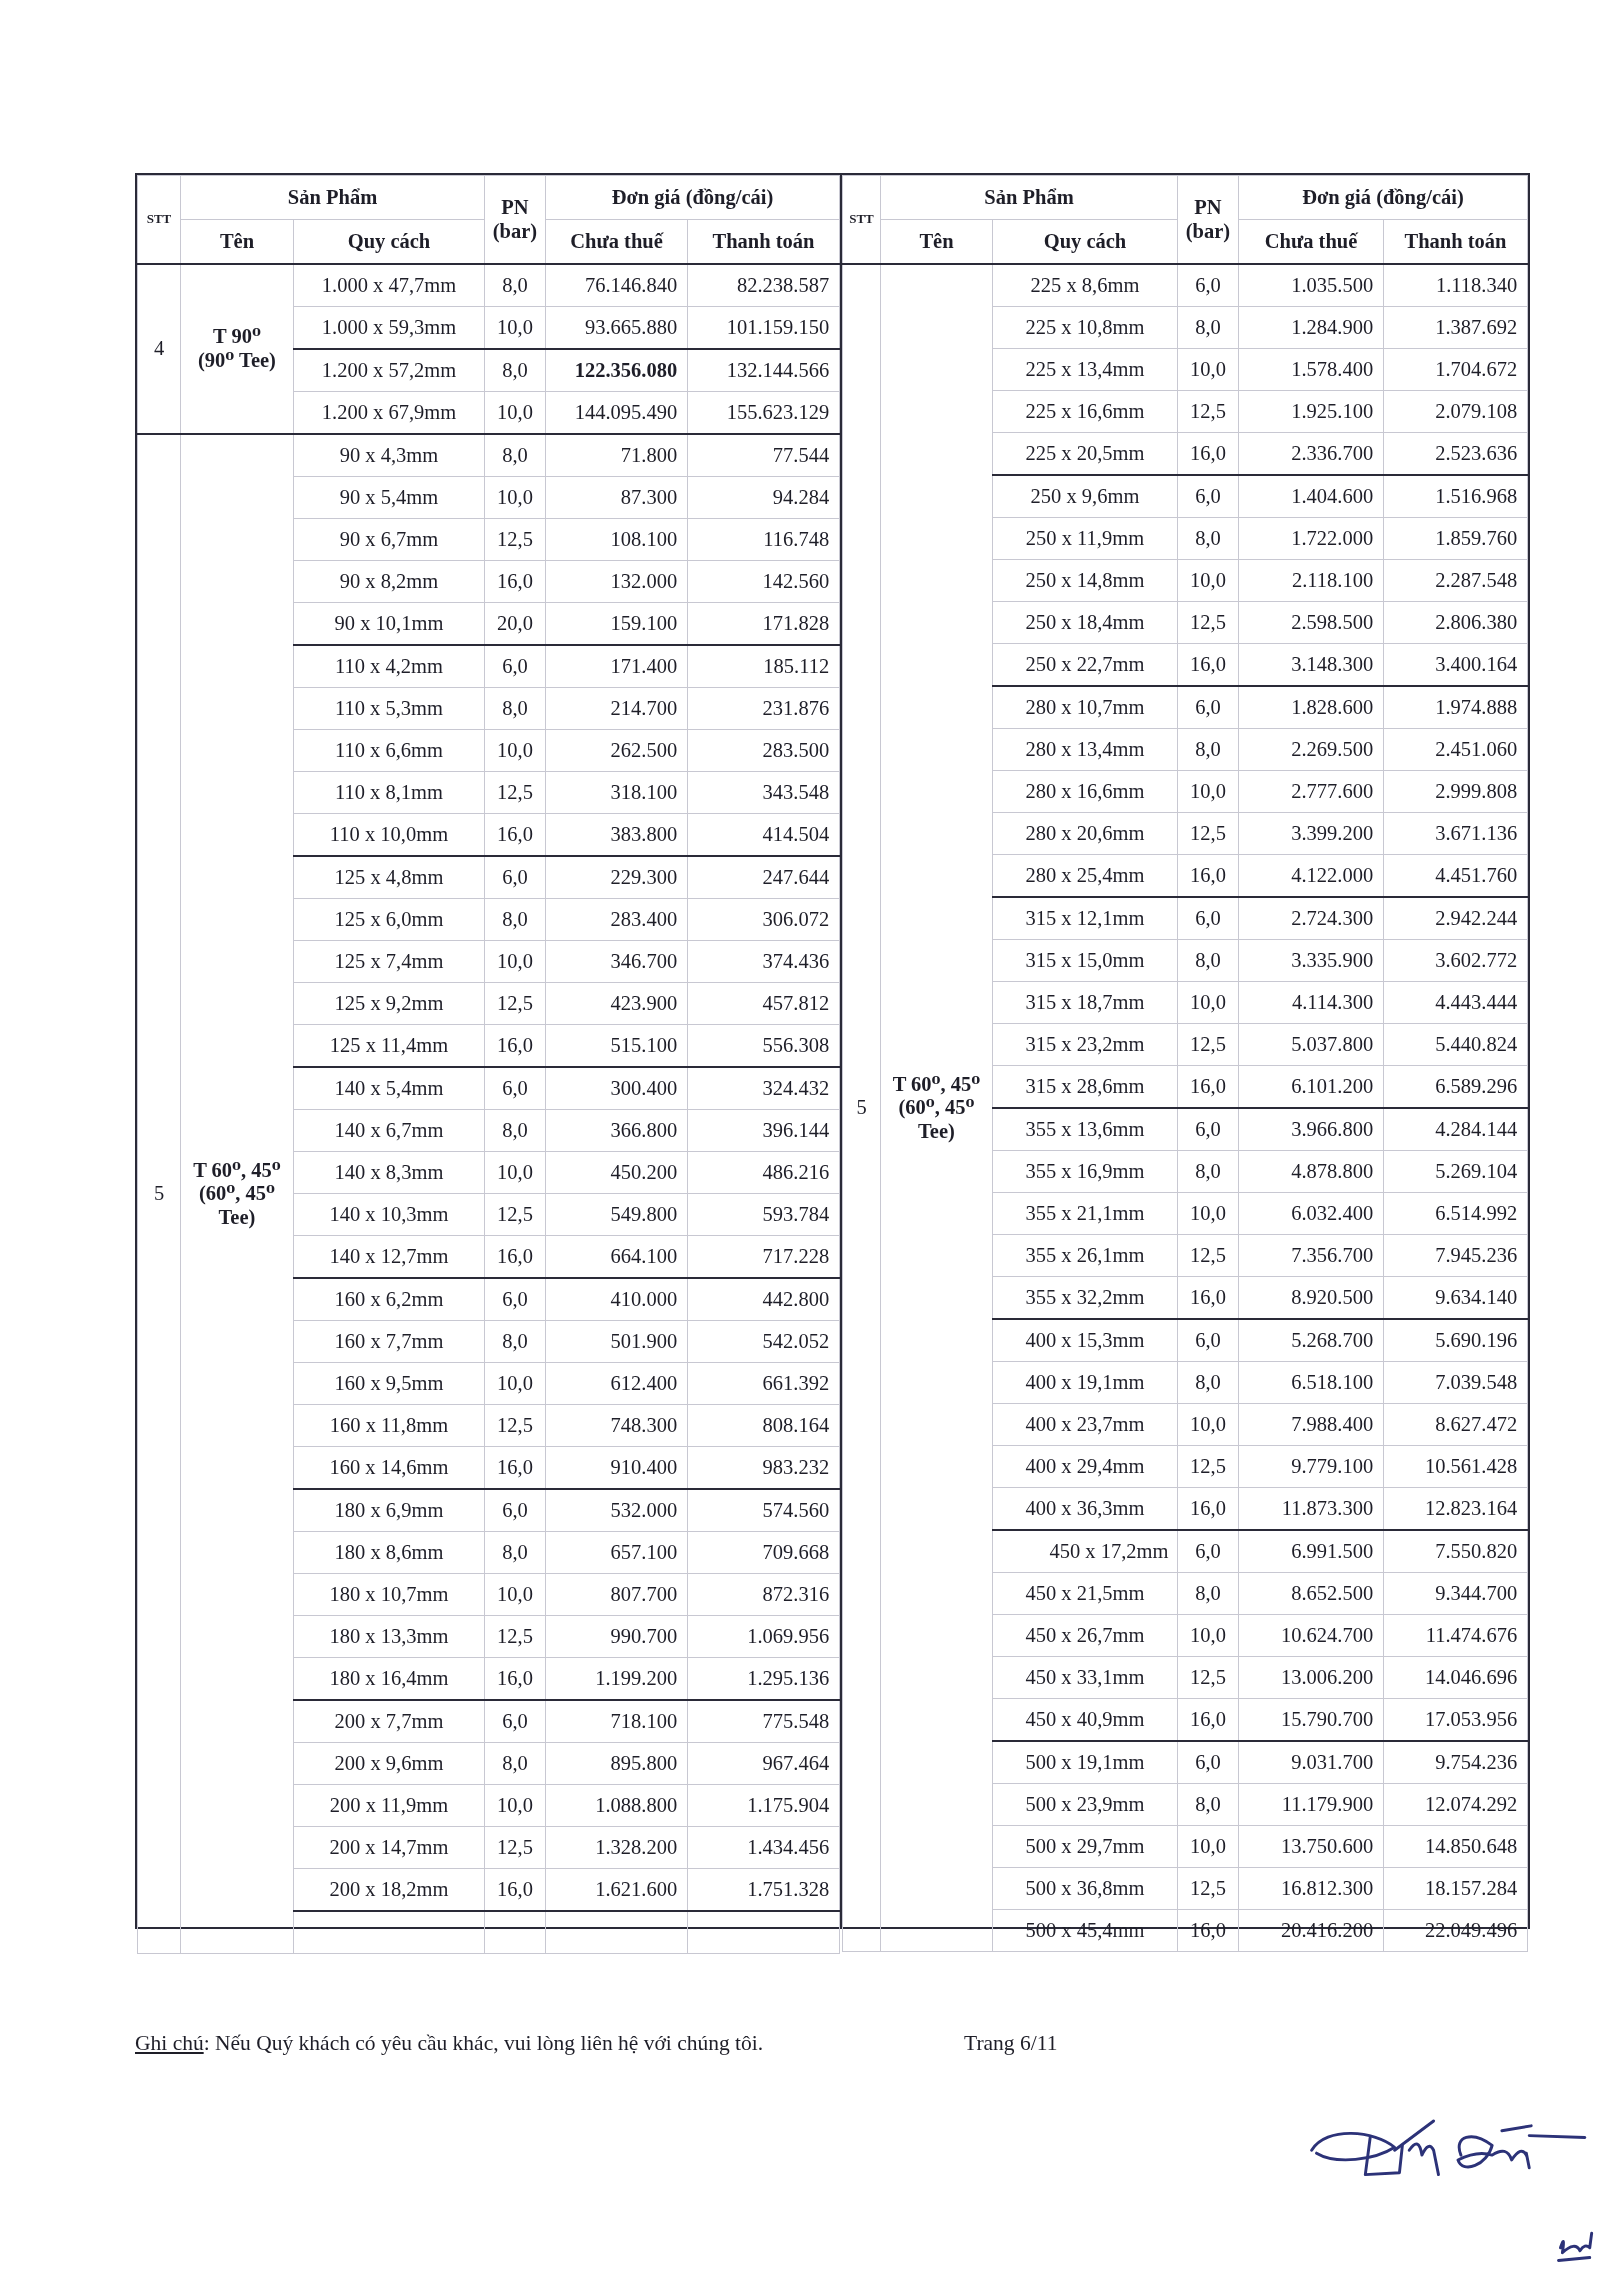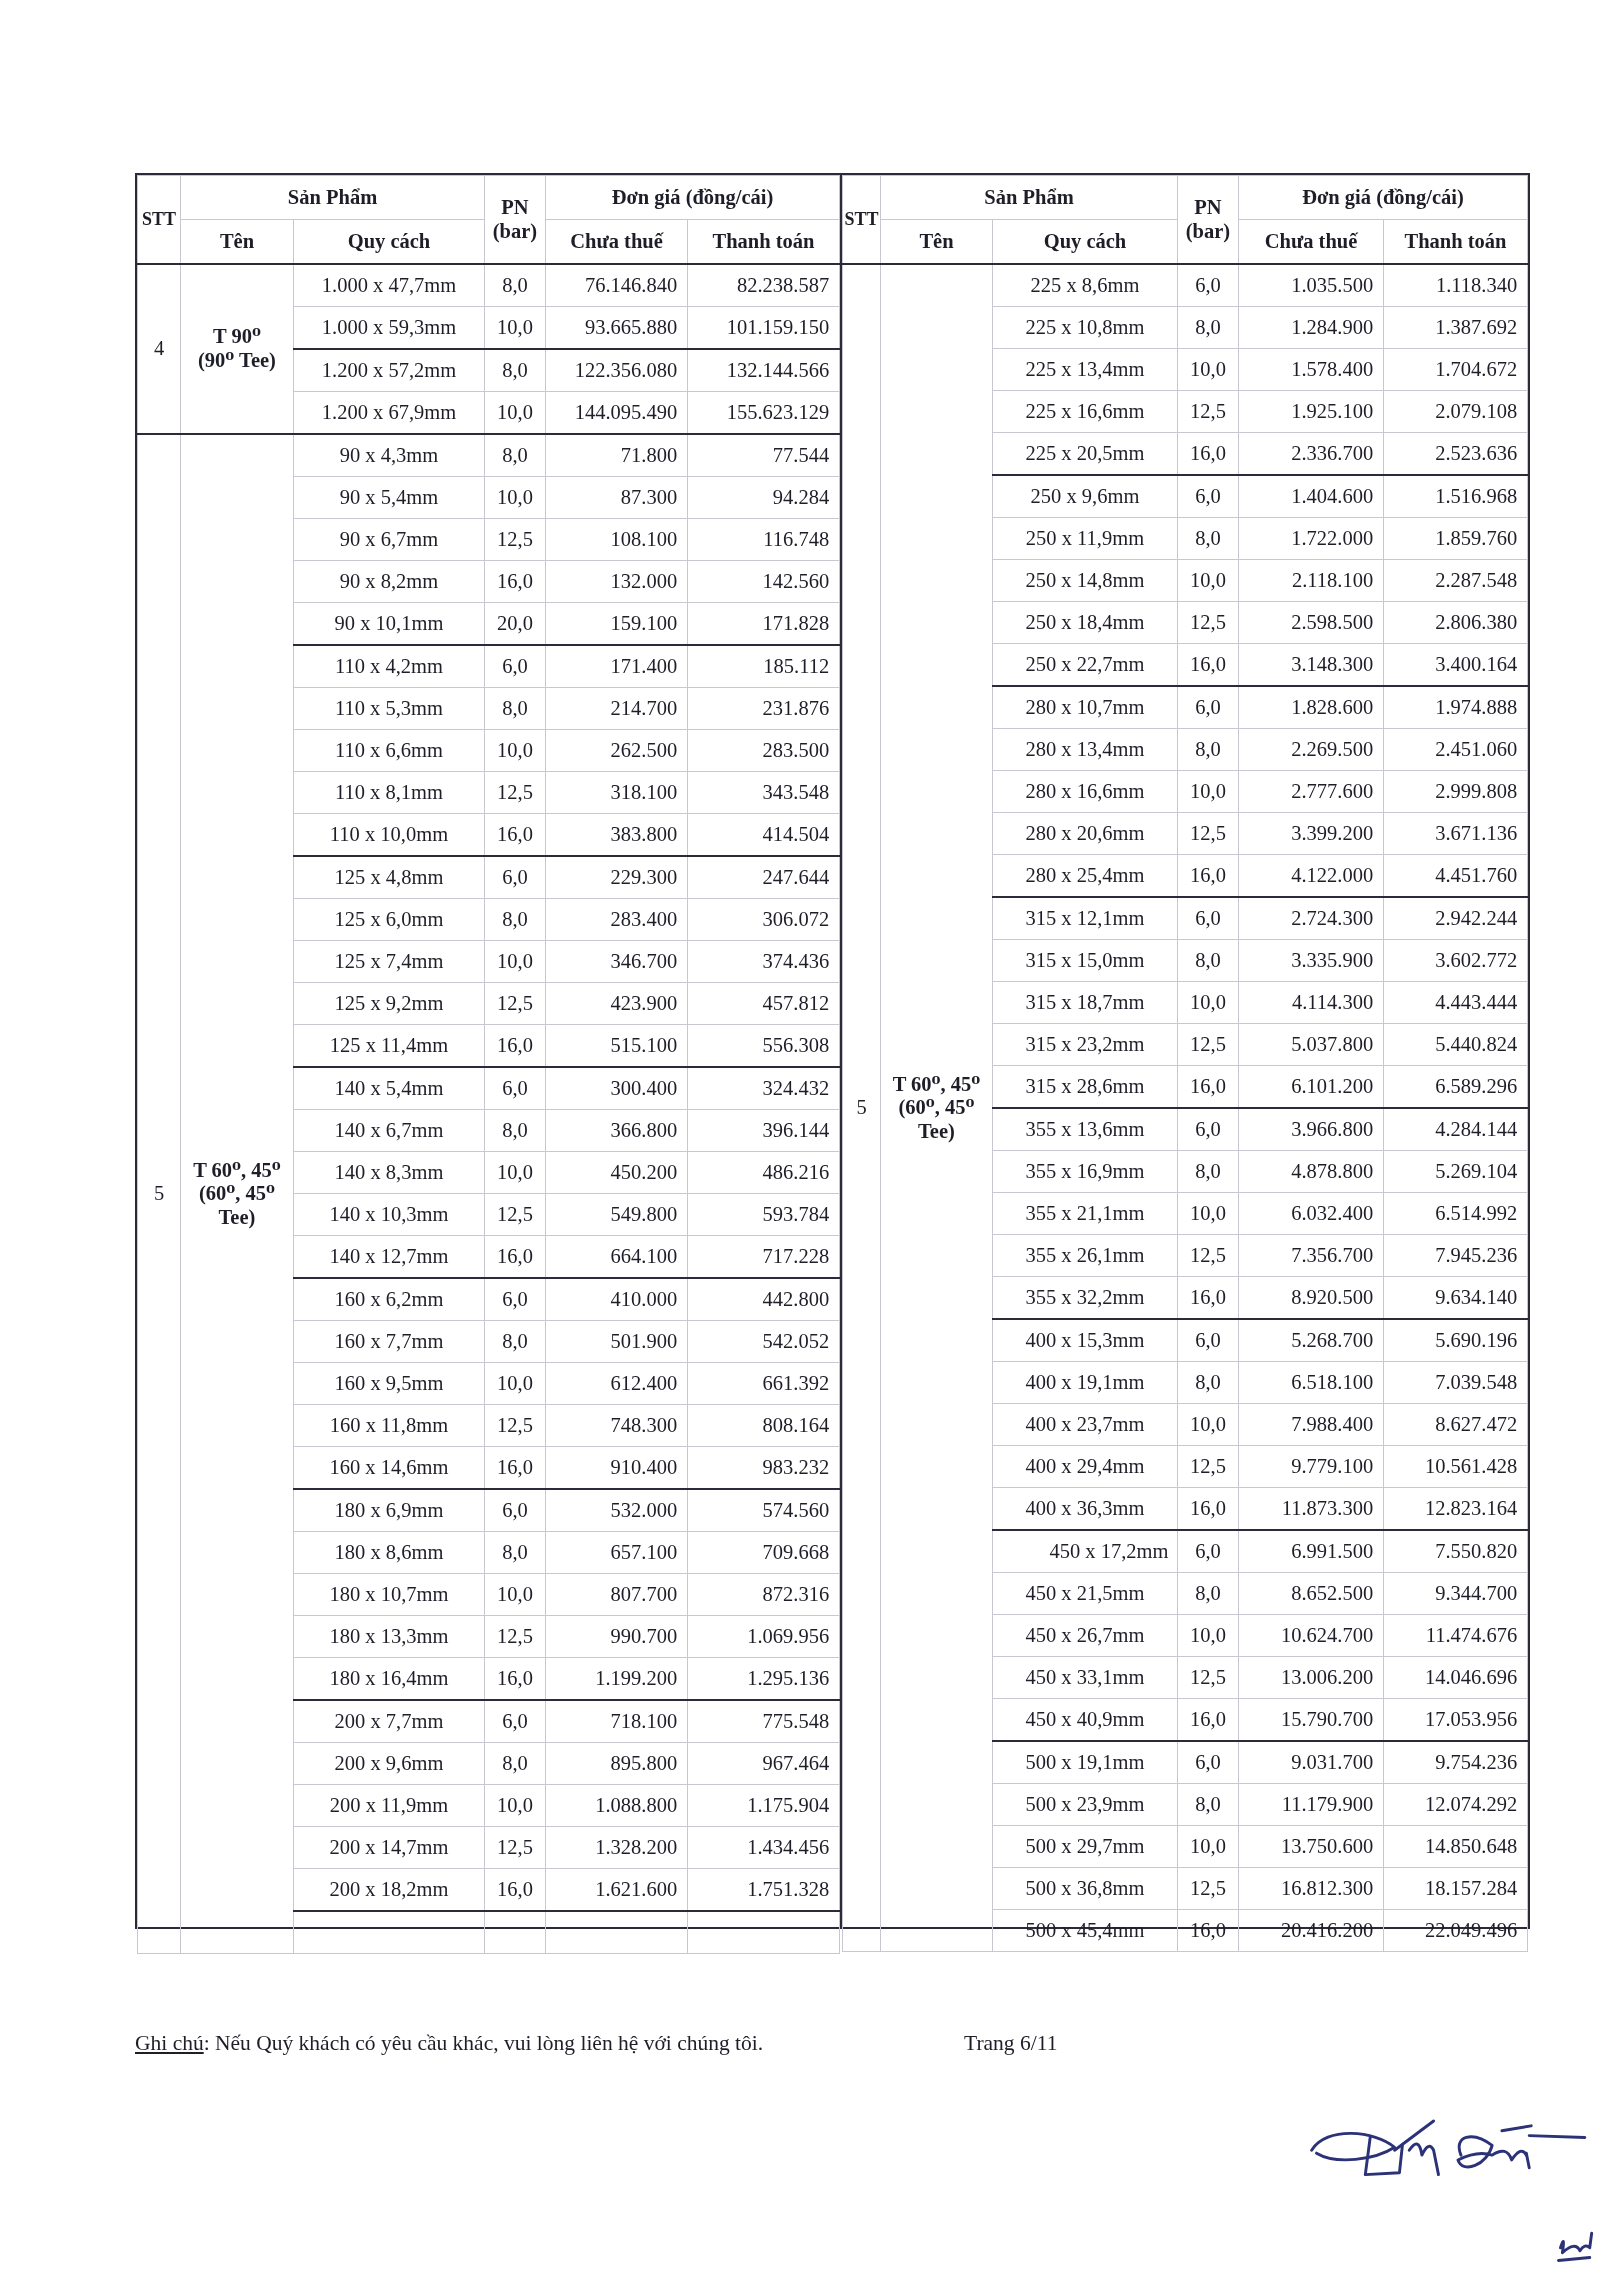--- a/index.html
+++ b/index.html
@@ -14,21 +14,21 @@
   th, td { border: 1px solid #c8c8d2; padding: 0; text-align: center; vertical-align: middle;
            font-size: 20.5px; line-height: 1.15; }
   th { font-weight: bold; font-size: 20.5px; }
   thead tr.h1 th { height: 43px; }
   thead tr.h2 th { height: 43px; }
   thead { border-bottom: 2.4px solid #2a2a38; }
   tbody td { height: 41px; }
   td.num { text-align: right; padding-right: 9.8px; }
   td.stt { font-size: 20.5px; }
   td.name { font-weight: bold; font-size: 20.5px; }
-  .stt-h { font-size: 18px; }
+  .stt-h { font-size: 13px; }
   .footer { position: absolute; top: 2031px; left: 135px; font-size: 21.5px; }
   .footer .label { text-decoration: underline; }
   .page-num { position: absolute; top: 2031px; left: 964px; font-size: 21.5px; }
   .signature { position: absolute; left: 1297px; top: 2077px; width: 322px; height: 205px; }
 </style>
 </head>
 <body>
 
 <div class="tbl-wrap">
   <div class="half left">
@@ -66,21 +66,21 @@
           </tr>
           <tr>
             <td>1.000 x 59,3mm</td>
             <td>10,0</td>
             <td class="num">93.665.880</td>
             <td class="num">101.159.150</td>
           </tr>
           <tr>
             <td style="border-top: 2.4px solid rgb(42, 42, 56);">1.200 x 57,2mm</td>
             <td style="border-top: 2.4px solid rgb(42, 42, 56);">8,0</td>
-            <td class="num" style="border-top: 2.4px solid rgb(42, 42, 56);">122.356.080</td>
+            <td class="num" style="border-top: 2.4px solid rgb(42, 42, 56); font-weight: bold;">122.356.080</td>
             <td class="num" style="border-top: 2.4px solid rgb(42, 42, 56);">132.144.566</td>
           </tr>
           <tr>
             <td>1.200 x 67,9mm</td>
             <td>10,0</td>
             <td class="num">144.095.490</td>
             <td class="num">155.623.129</td>
           </tr>
           <tr>
             <td rowspan="36" class="stt g" style="border-top: 2.4px solid rgb(42, 42, 56);">5</td>

